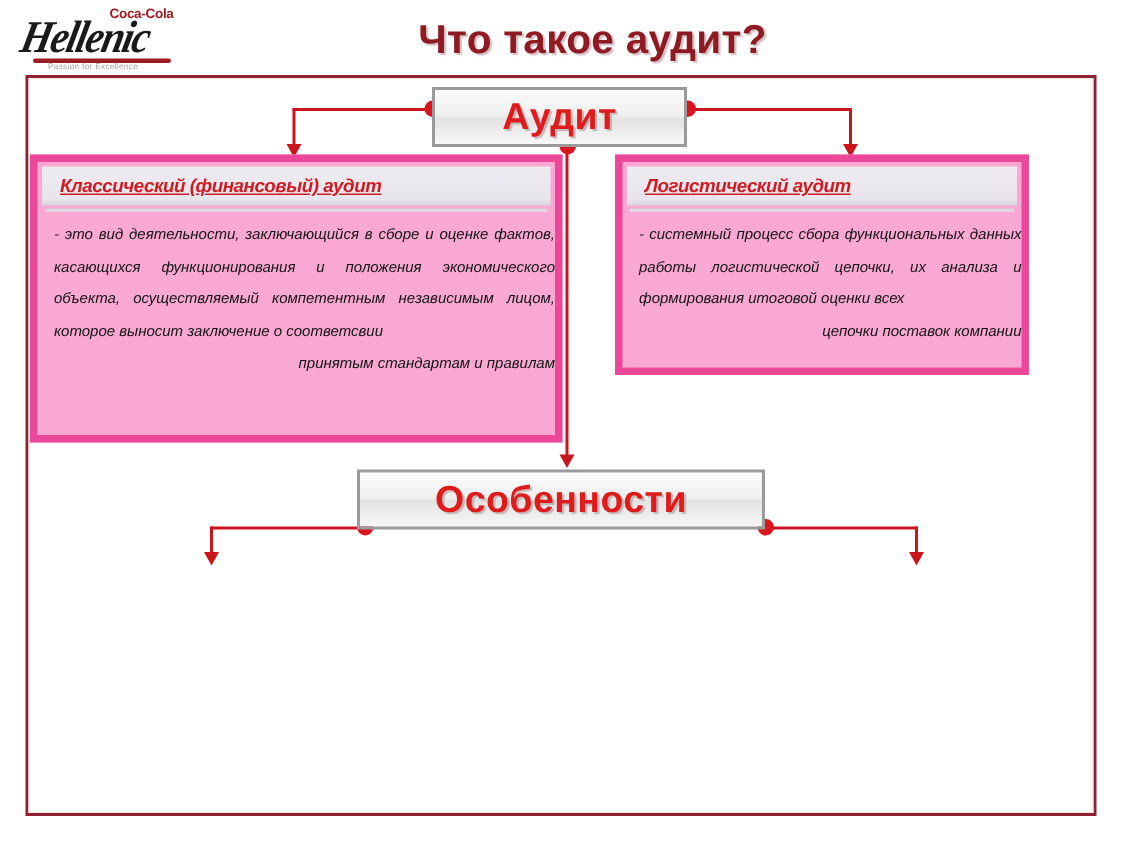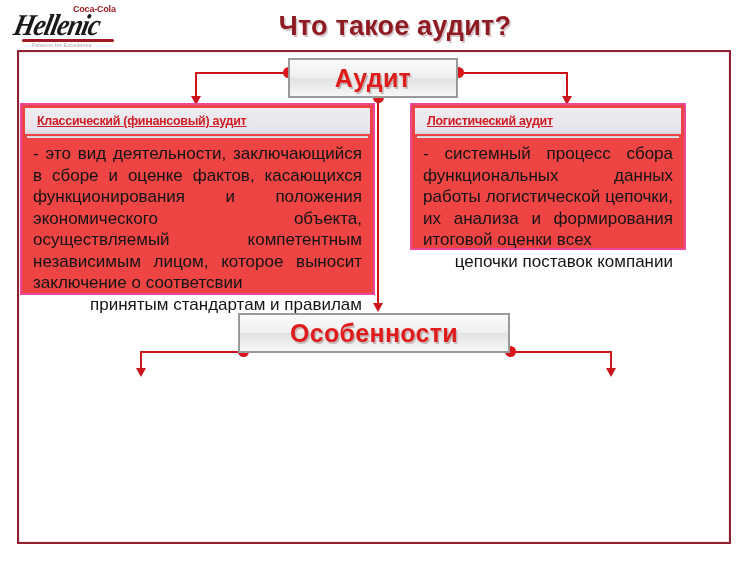--- a/index.html
+++ b/index.html
@@ -135,22 +135,23 @@
     left: 238px;
     top: 313px;
     width: 272px;
     height: 40px;
   }
 
   
   .def-box {
     position: absolute;
     box-sizing: border-box;
-    border: 2px solid #ec4899;
-    background: #ef4444;
+    border: 5px solid #ec4899;
+    background: #f9a8d4;
+    font-style: italic;
   }
   #def-left  { left: 20px;  top: 103px; width: 355px; height: 192px; }
   #def-right { left: 390px; top: 103px; width: 276px; height: 147px; margin-left: 20px; }
 
   .def-head {
     position: relative;
     margin: 3px 3px 0 3px;
     height: 26px;
     background: linear-gradient(to bottom, #eeecf1 0%, #e7e5eb 85%, #d8d6dc 100%);
     display: flex;
@@ -165,22 +166,22 @@
     white-space: nowrap;
     letter-spacing: -0.3px;
   }
   .def-head-rule {
     position: absolute;
     left: 2px; right: 2px; bottom: -4px;
     height: 2px;
     background: linear-gradient(to bottom, #cfcdd4, #e9e7ec);
   }
   .def-body {
-    padding: 9px 11px 0 11px;
-    font-size: 17px;
+    padding: 9px 0 0 11px;
+    font-size: 10px;
     line-height: 21.5px;
     color: #141414;
     text-align: justify;
     text-justify: inter-word;
   }
   .def-body > p { margin: 0; }
   .def-body > p:last-child { text-align: right; }
 
   
   .bul-box {

